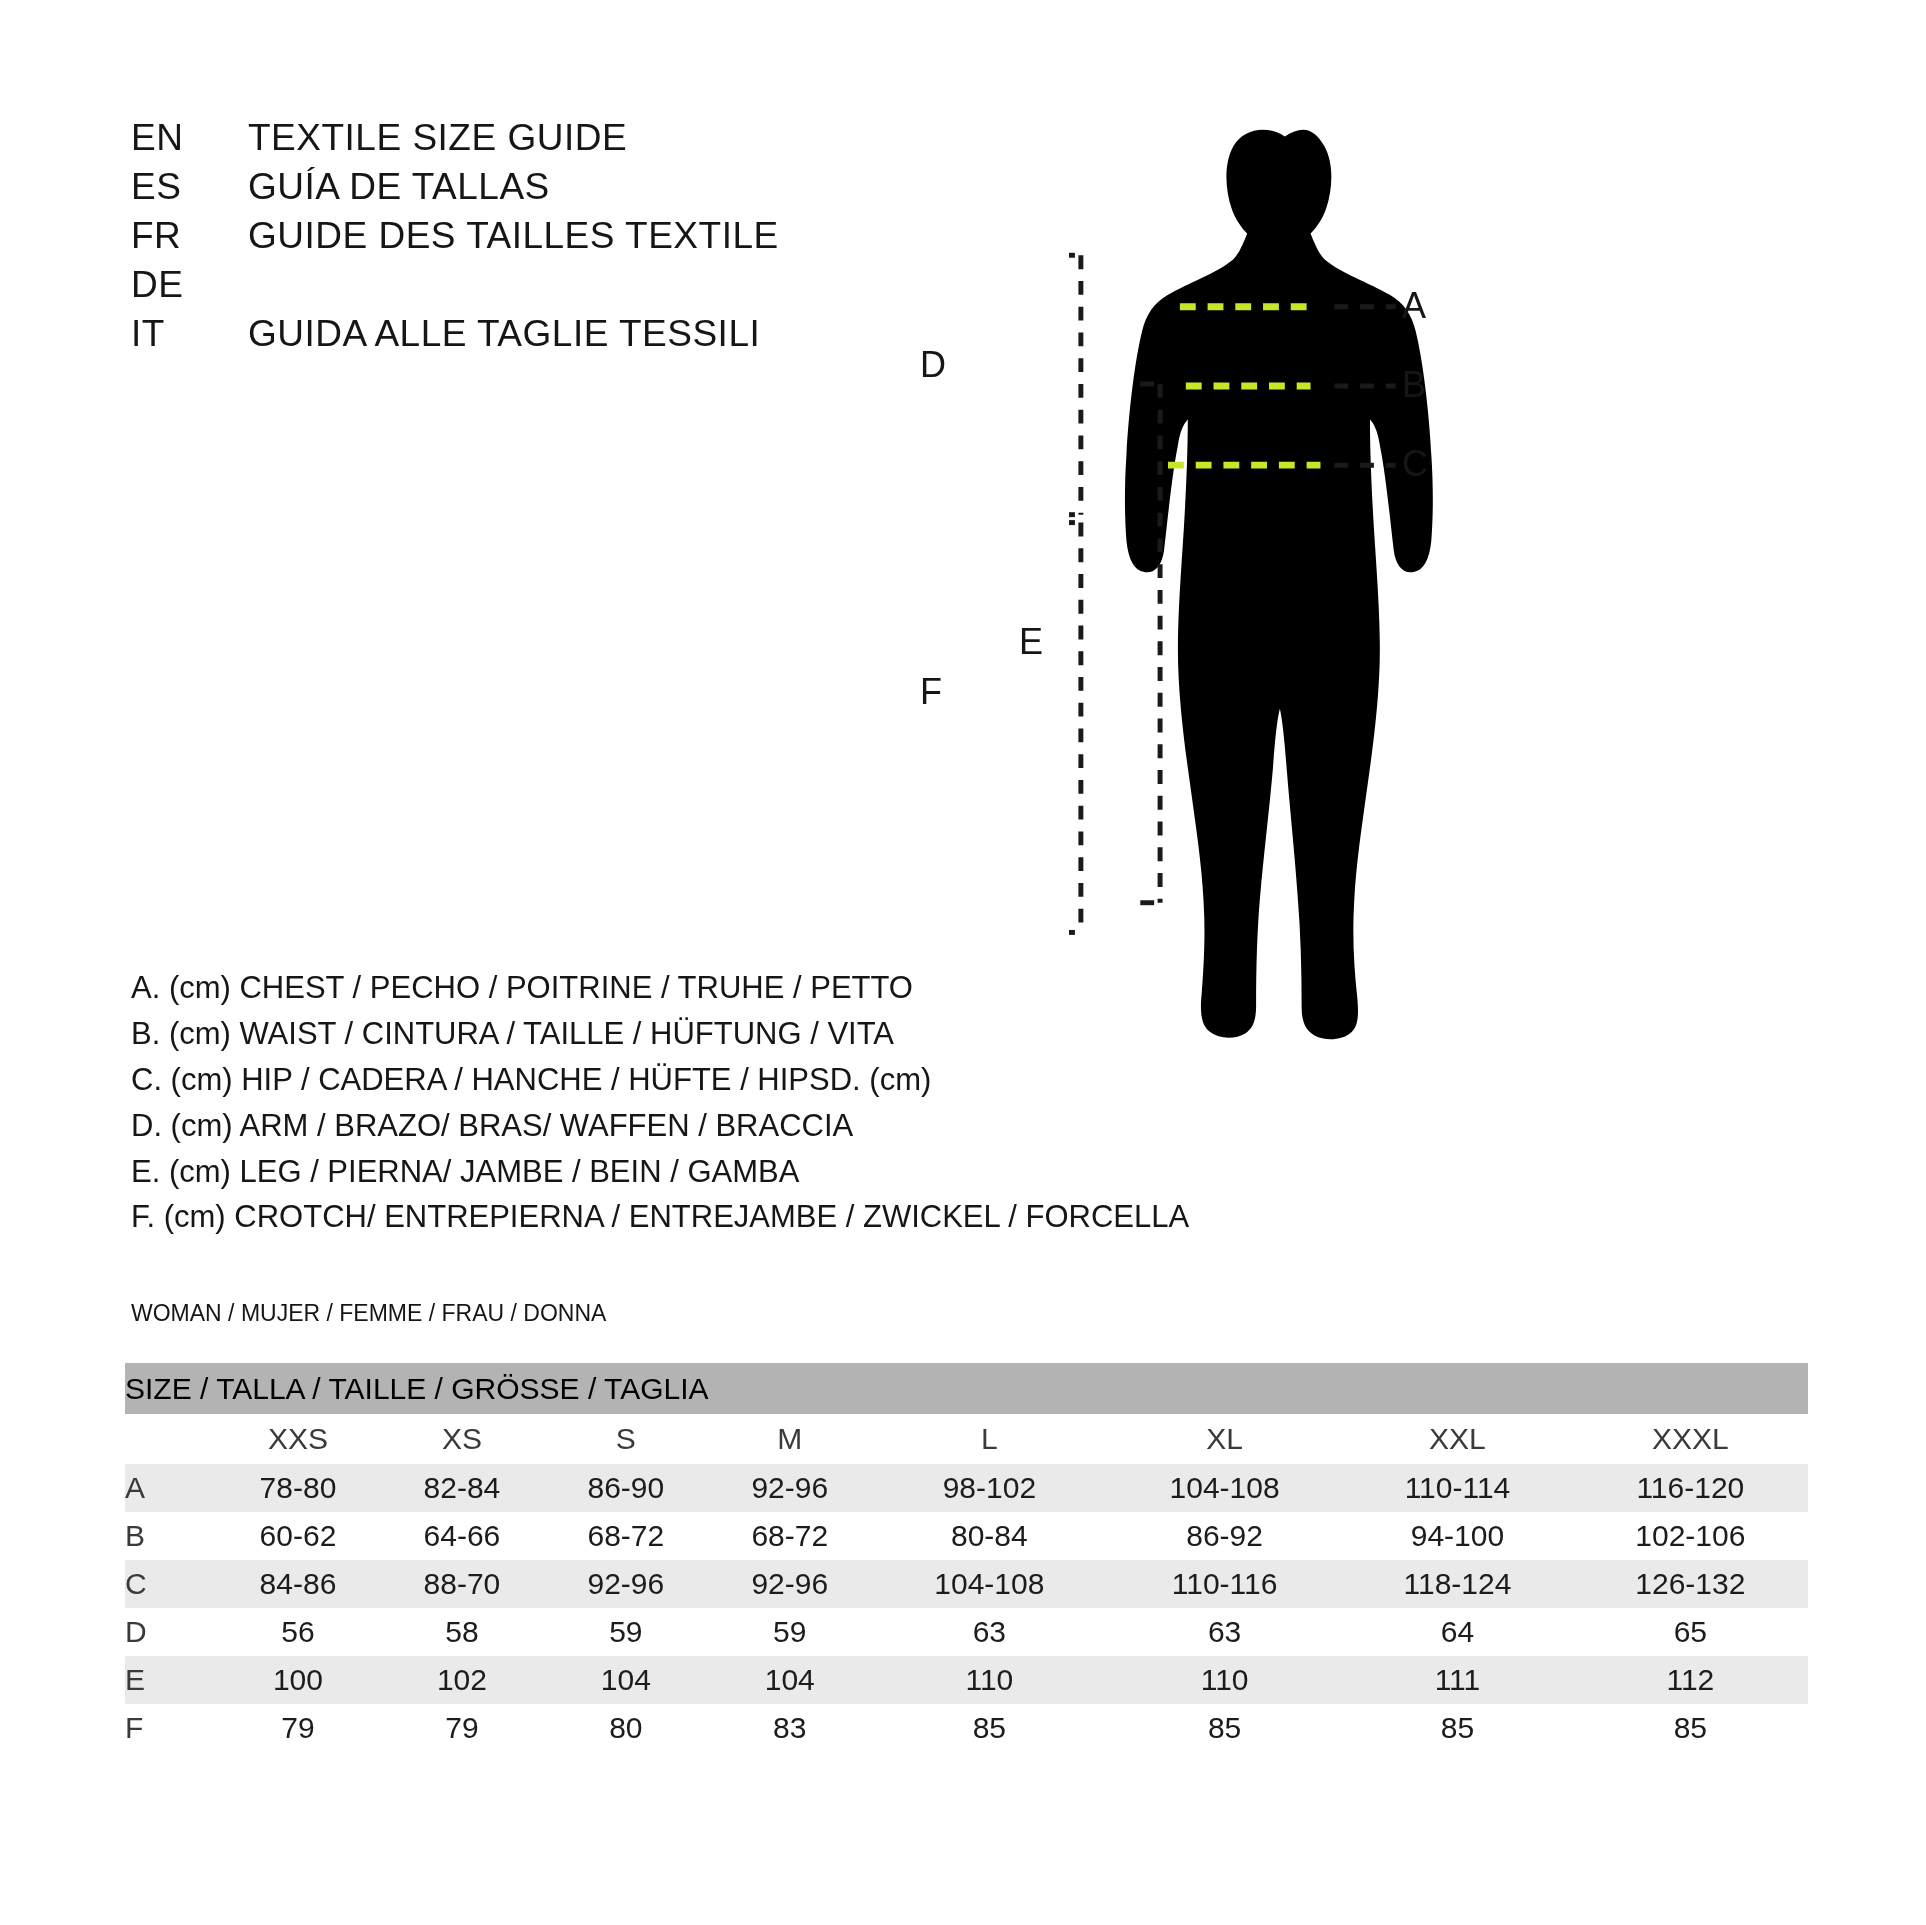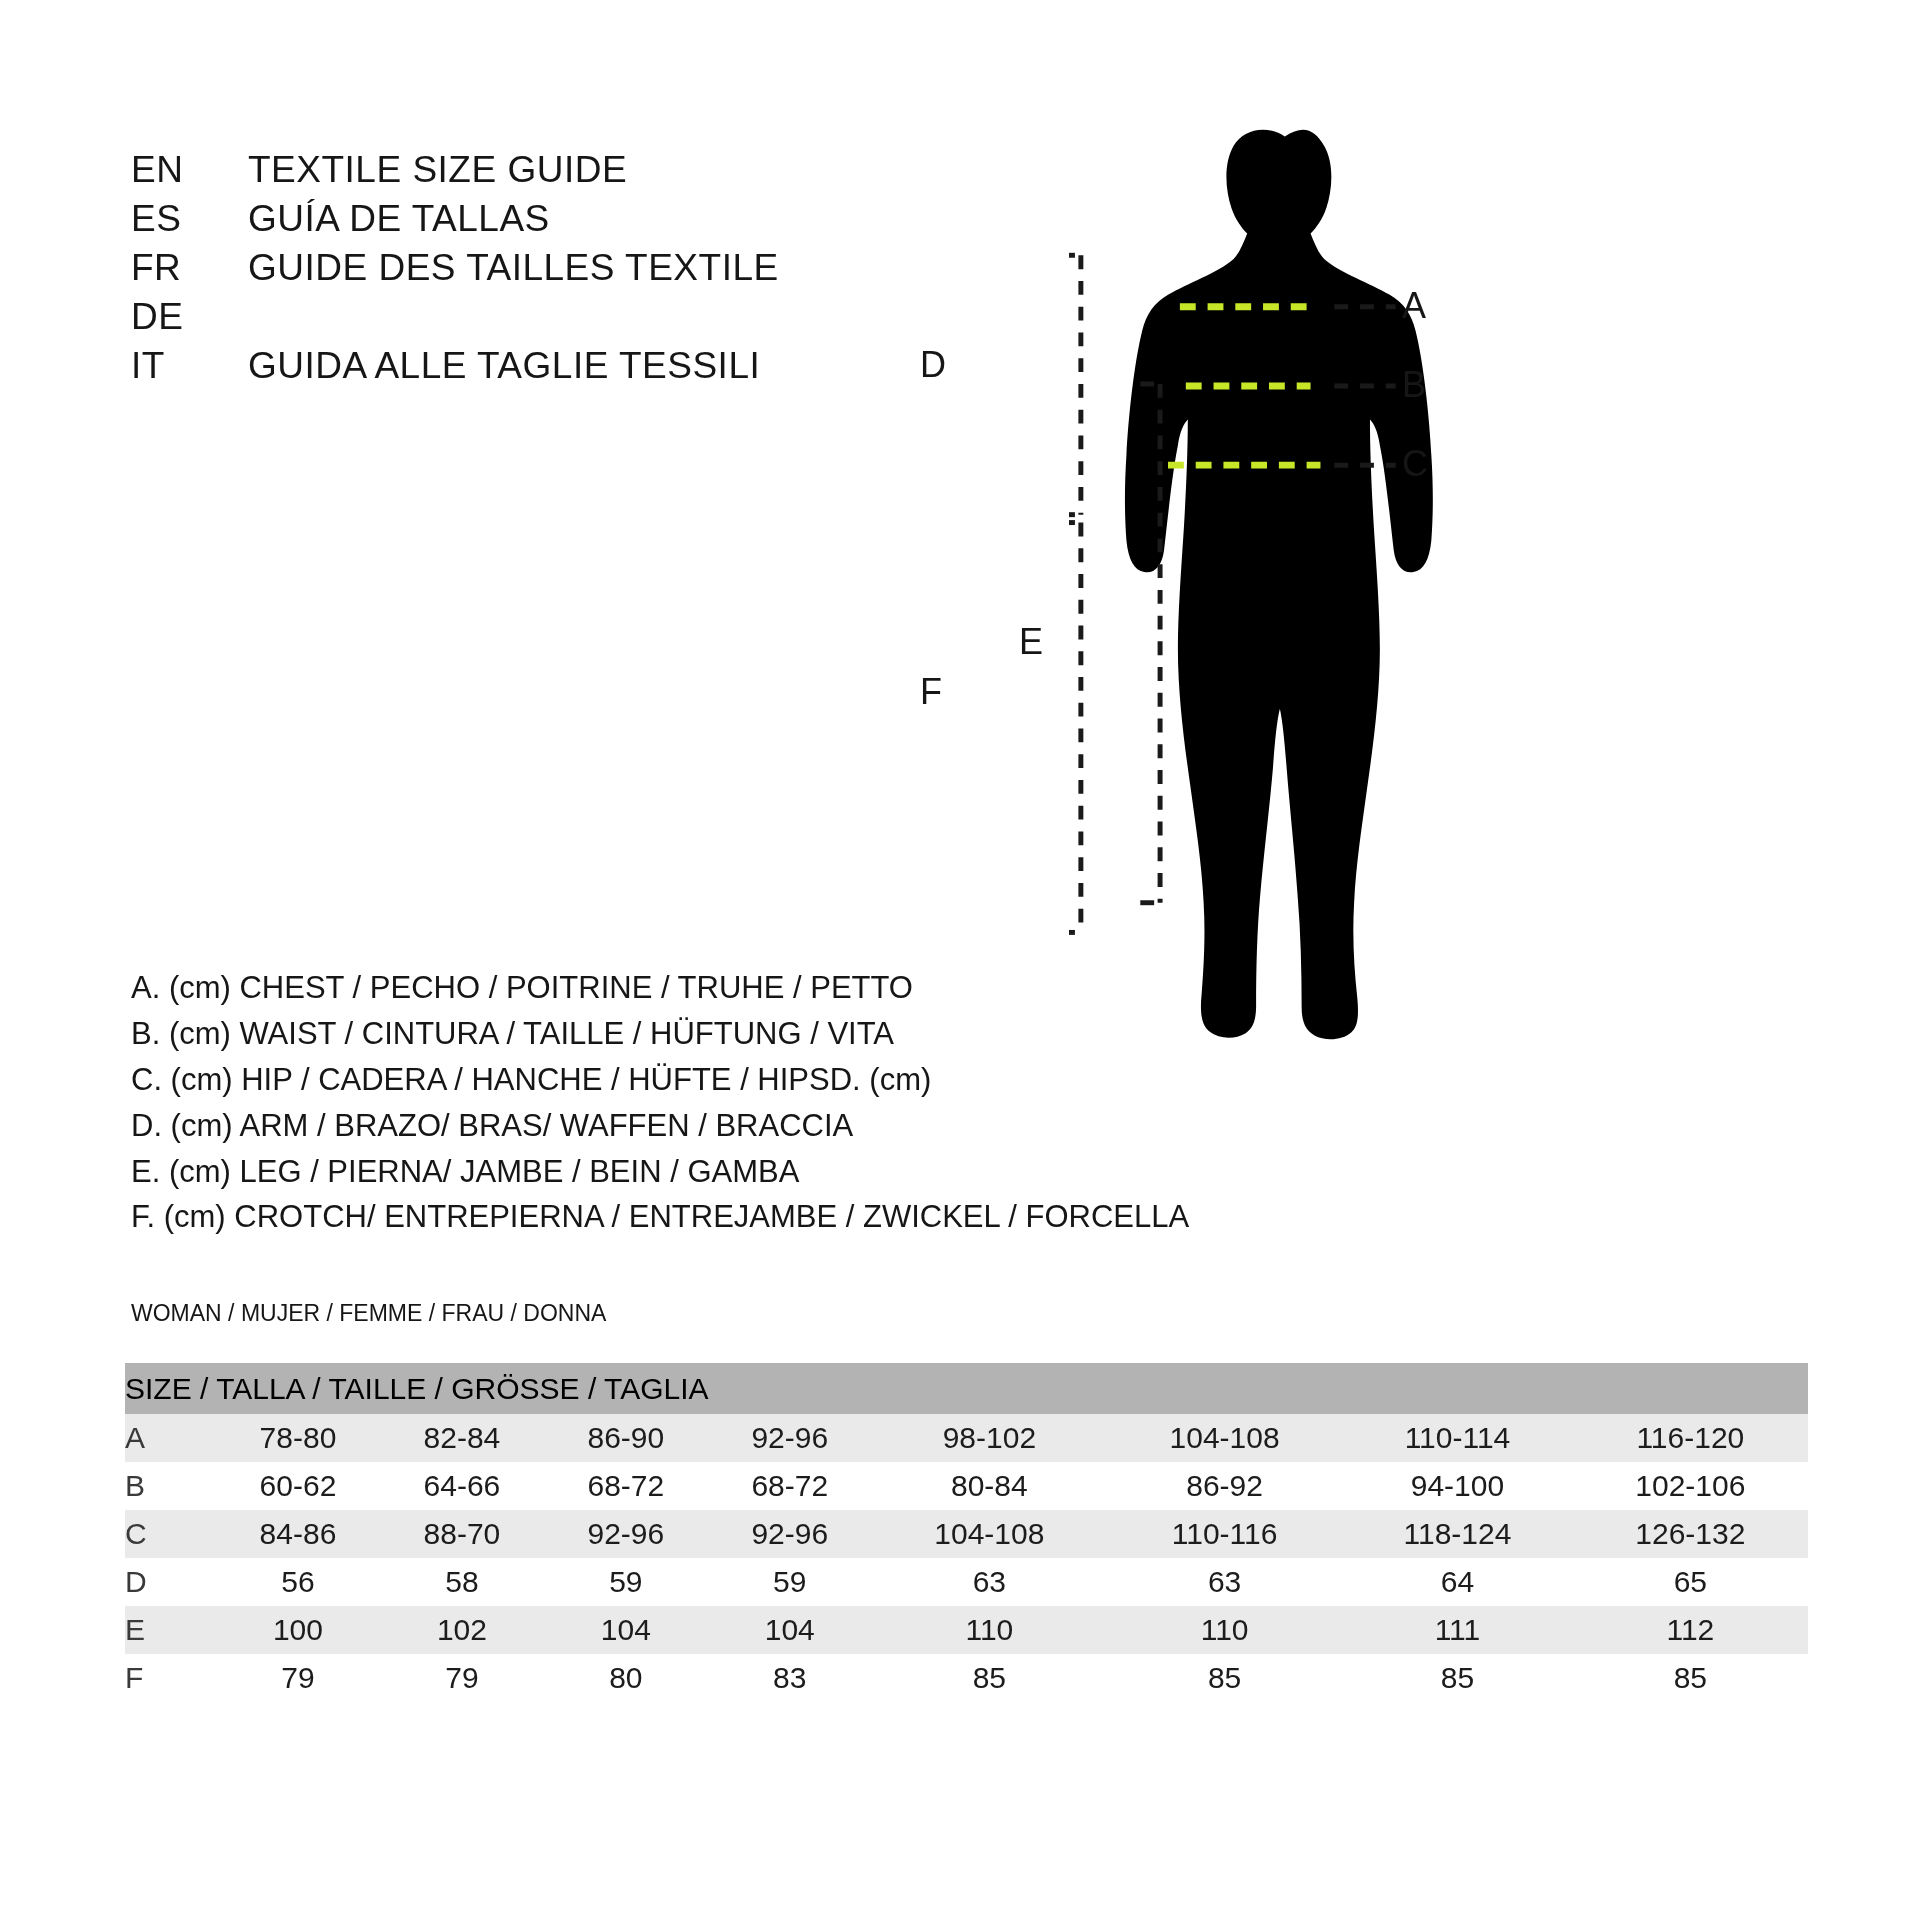--- a/index.html
+++ b/index.html
@@ -15,21 +15,20 @@
     position: relative;
     overflow: hidden;
   }
 
   
   #header {
     position: absolute;
     left: 131px;
     top: 117px;
     width: 891px;
-    margin-top: 32px;
   }
   .lang-row {
     display: flex;
     align-items: baseline;
     margin-bottom: 7px;
     font-size: 37px;
     letter-spacing: 0.5px;
     color: #161616;
   }
   .lang-code {
@@ -261,20 +260,31 @@
   <div class="legend-row">F. (cm) CROTCH/ ENTREPIERNA / ENTREJAMBE / ZWICKEL / FORCELLA</div>
 </div>
 
 <div id="gender-title">WOMAN / MUJER / FEMME / FRAU / DONNA</div>
 
 <table id="size-table">
   <tbody>
     <tr class="title-row">
       <td colspan="9">SIZE / TALLA / TAILLE / GRÖSSE / TAGLIA</td>
     </tr>
+    <tr class="head-row">
+      <td class="rowlabel"></td>
+      <td>XXS</td>
+      <td>XS</td>
+      <td>S</td>
+      <td>M</td>
+      <td>L</td>
+      <td>XL</td>
+      <td>XXL</td>
+      <td>XXXL</td>
+    </tr>
 
     <tr class="data-row shade">
       <td class="rowlabel">A</td>
       <td>78-80</td>
       <td>82-84</td>
       <td>86-90</td>
       <td>92-96</td>
       <td>98-102</td>
       <td>104-108</td>
       <td>110-114</td>

